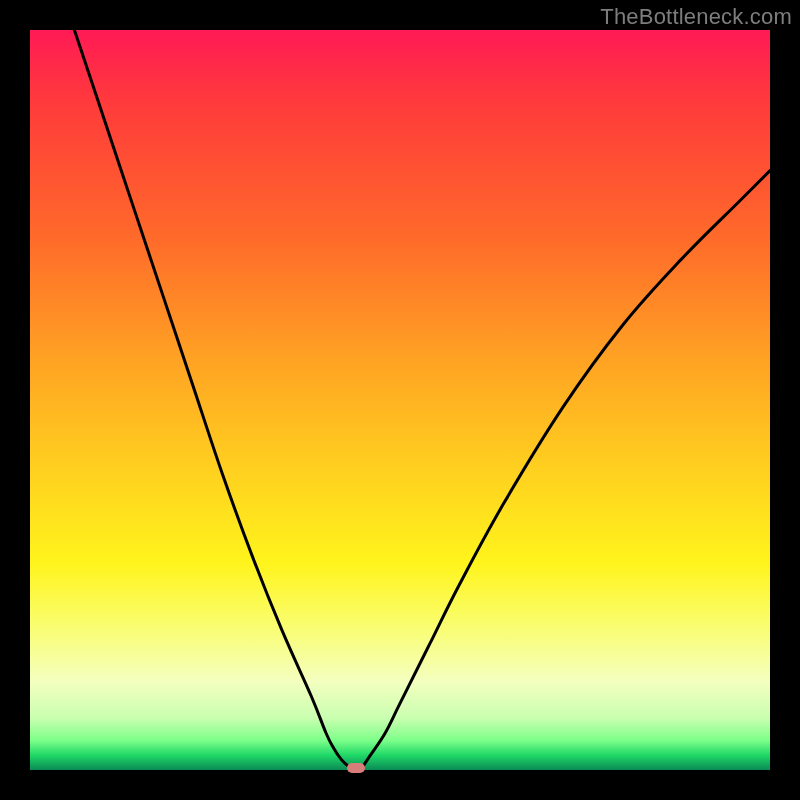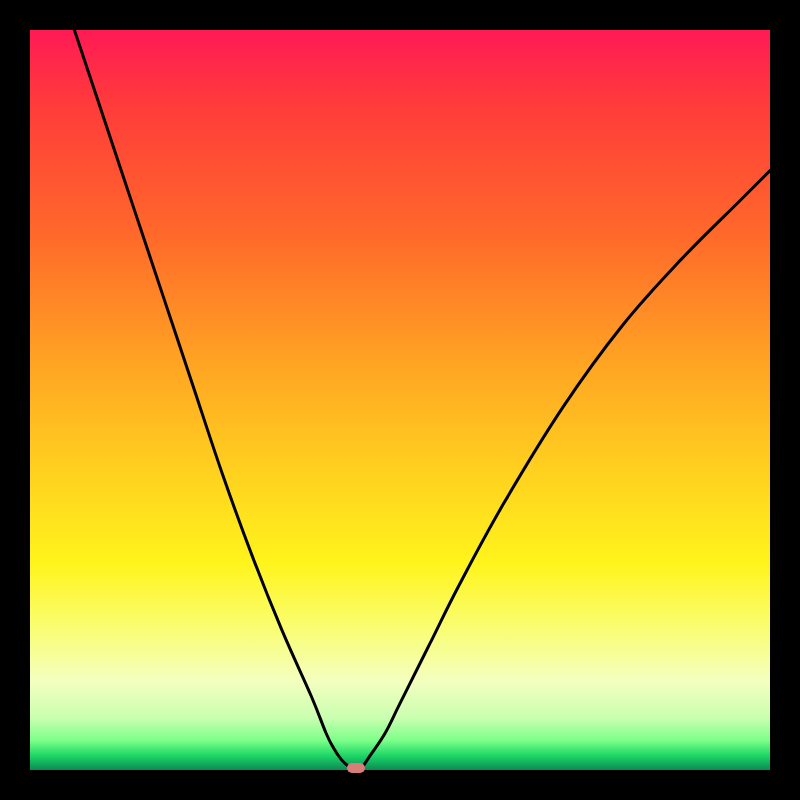--- a/index.html
+++ b/index.html
@@ -75,13 +75,14 @@
 <div class="frame">
   <div class="plot-area"></div>
 
   <svg class="curve-svg" viewBox="0 0 740 740">
     <path id="left-branch-path" fill="none" stroke="#000" stroke-width="3" stroke-linecap="round" d="M 44.4,0 C 49.728,15.983999999999991 63.344,56.83199999999995 74,88.79999999999995 C 84.656,120.76799999999996 92.94400000000002,145.632 103.60000000000001,177.60000000000002 C 114.256,209.56800000000004 122.54399999999998,234.432 133.2,266.4 C 143.856,298.368 152.144,323.23199999999997 162.8,355.2 C 173.45600000000002,387.168 181.744,413.36400000000003 192.4,444 C 203.056,474.63599999999997 211.344,497.428 222,525.4 C 232.656,553.372 240.94400000000002,574.092 251.60000000000002,599.4 C 262.25600000000003,624.708 273.20799999999997,647.352 281.2,666 C 289.192,684.648 292.004,693.676 296,703 C 299.996,712.324 300.736,713.1379999999999 303.4,717.8 C 306.06399999999996,722.462 308.136,725.5699999999999 310.8,728.9 C 313.464,732.23 316.868,734.968 318.2,736.3"></path>
     <path id="right-branch-path" fill="none" stroke="#000" stroke-width="3" stroke-linecap="round" d="M 333,736.3 C 334.332,734.302 336.40400000000005,731.1940000000001 340.40000000000003,725.2 C 344.396,719.206 349.872,712.3240000000001 355.2,703 C 360.52799999999996,693.6759999999999 362.008,689.384 370,673.4 C 377.992,657.4159999999999 388.944,635.5120000000001 399.6,614.2 C 410.25600000000003,592.888 415.88,580.308 429.2,555 C 442.52,529.692 454.95200000000006,505.56800000000004 473.6,473.6 C 492.248,441.632 511.48799999999994,409.36800000000005 532.8,377.40000000000003 C 554.112,345.432 570.688,322.64 592,296 C 613.312,269.36 629.888,252.04400000000004 651.2,229.40000000000003 C 672.5120000000001,206.75600000000003 694.4159999999999,186.18399999999994 710.4,170.19999999999993 C 726.384,154.21599999999992 734.672,145.9279999999999 740,140.5999999999999"></path>
   </svg>
 
   <div id="marker" class="marker" style="left: 346.6px; top: 762.78px;"></div>
 
+  <div class="watermark">TheBottleneck.com</div>
 </div>
 
 </body></html>

